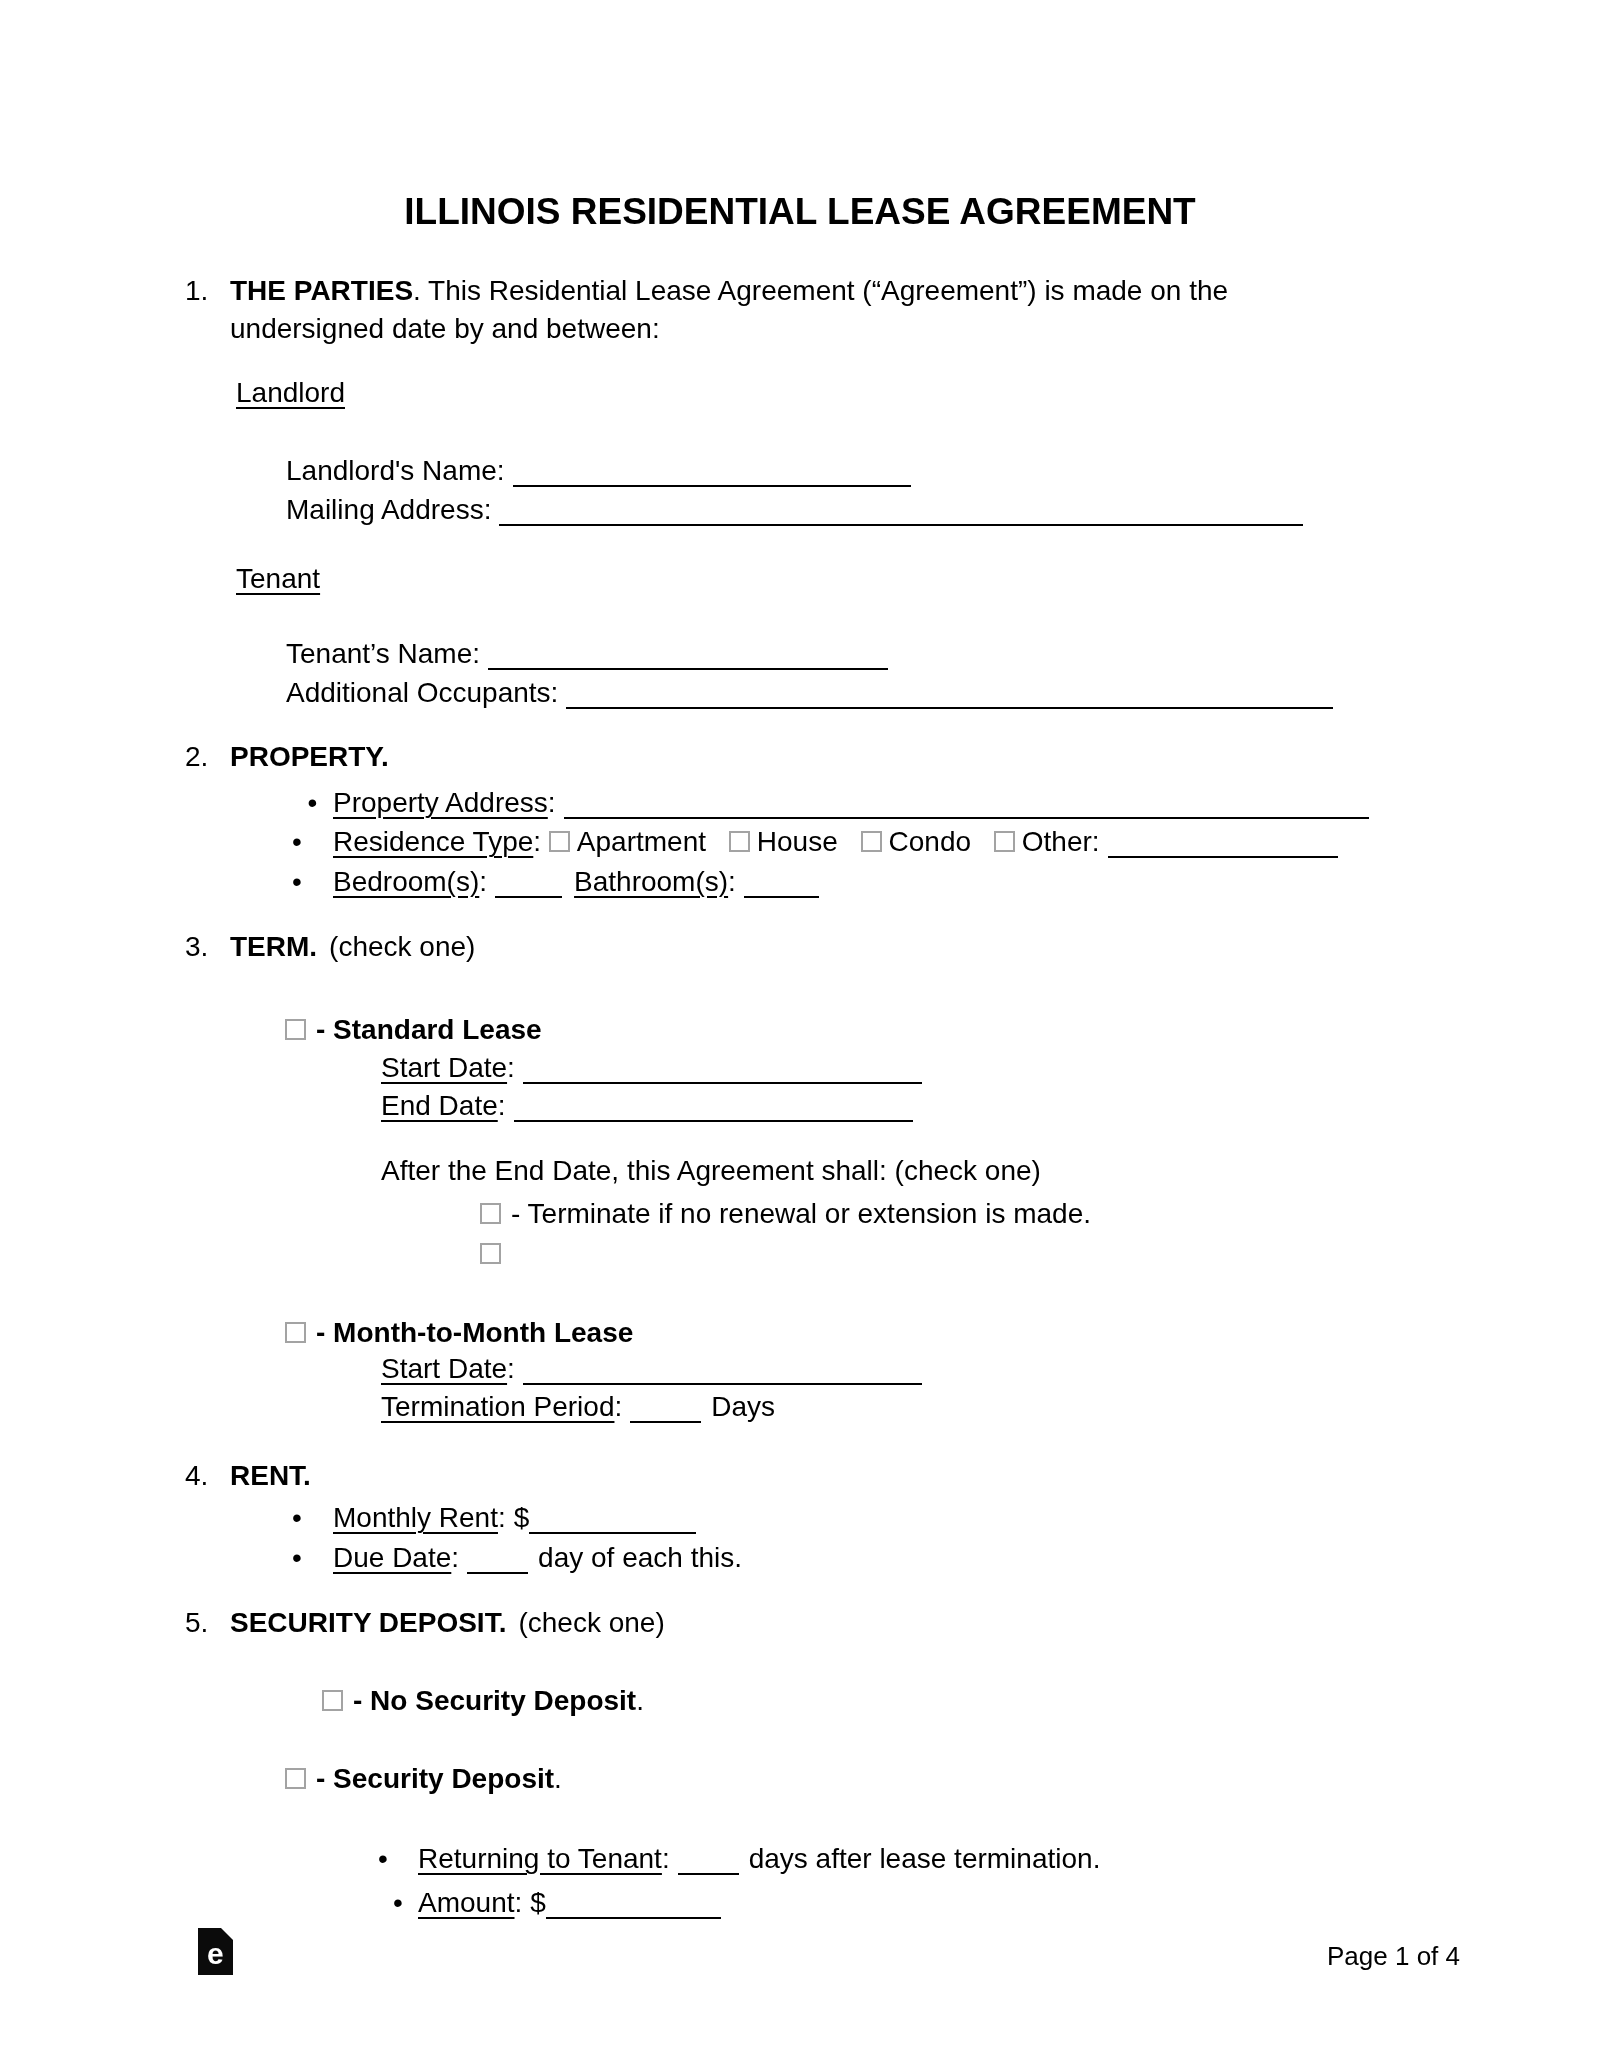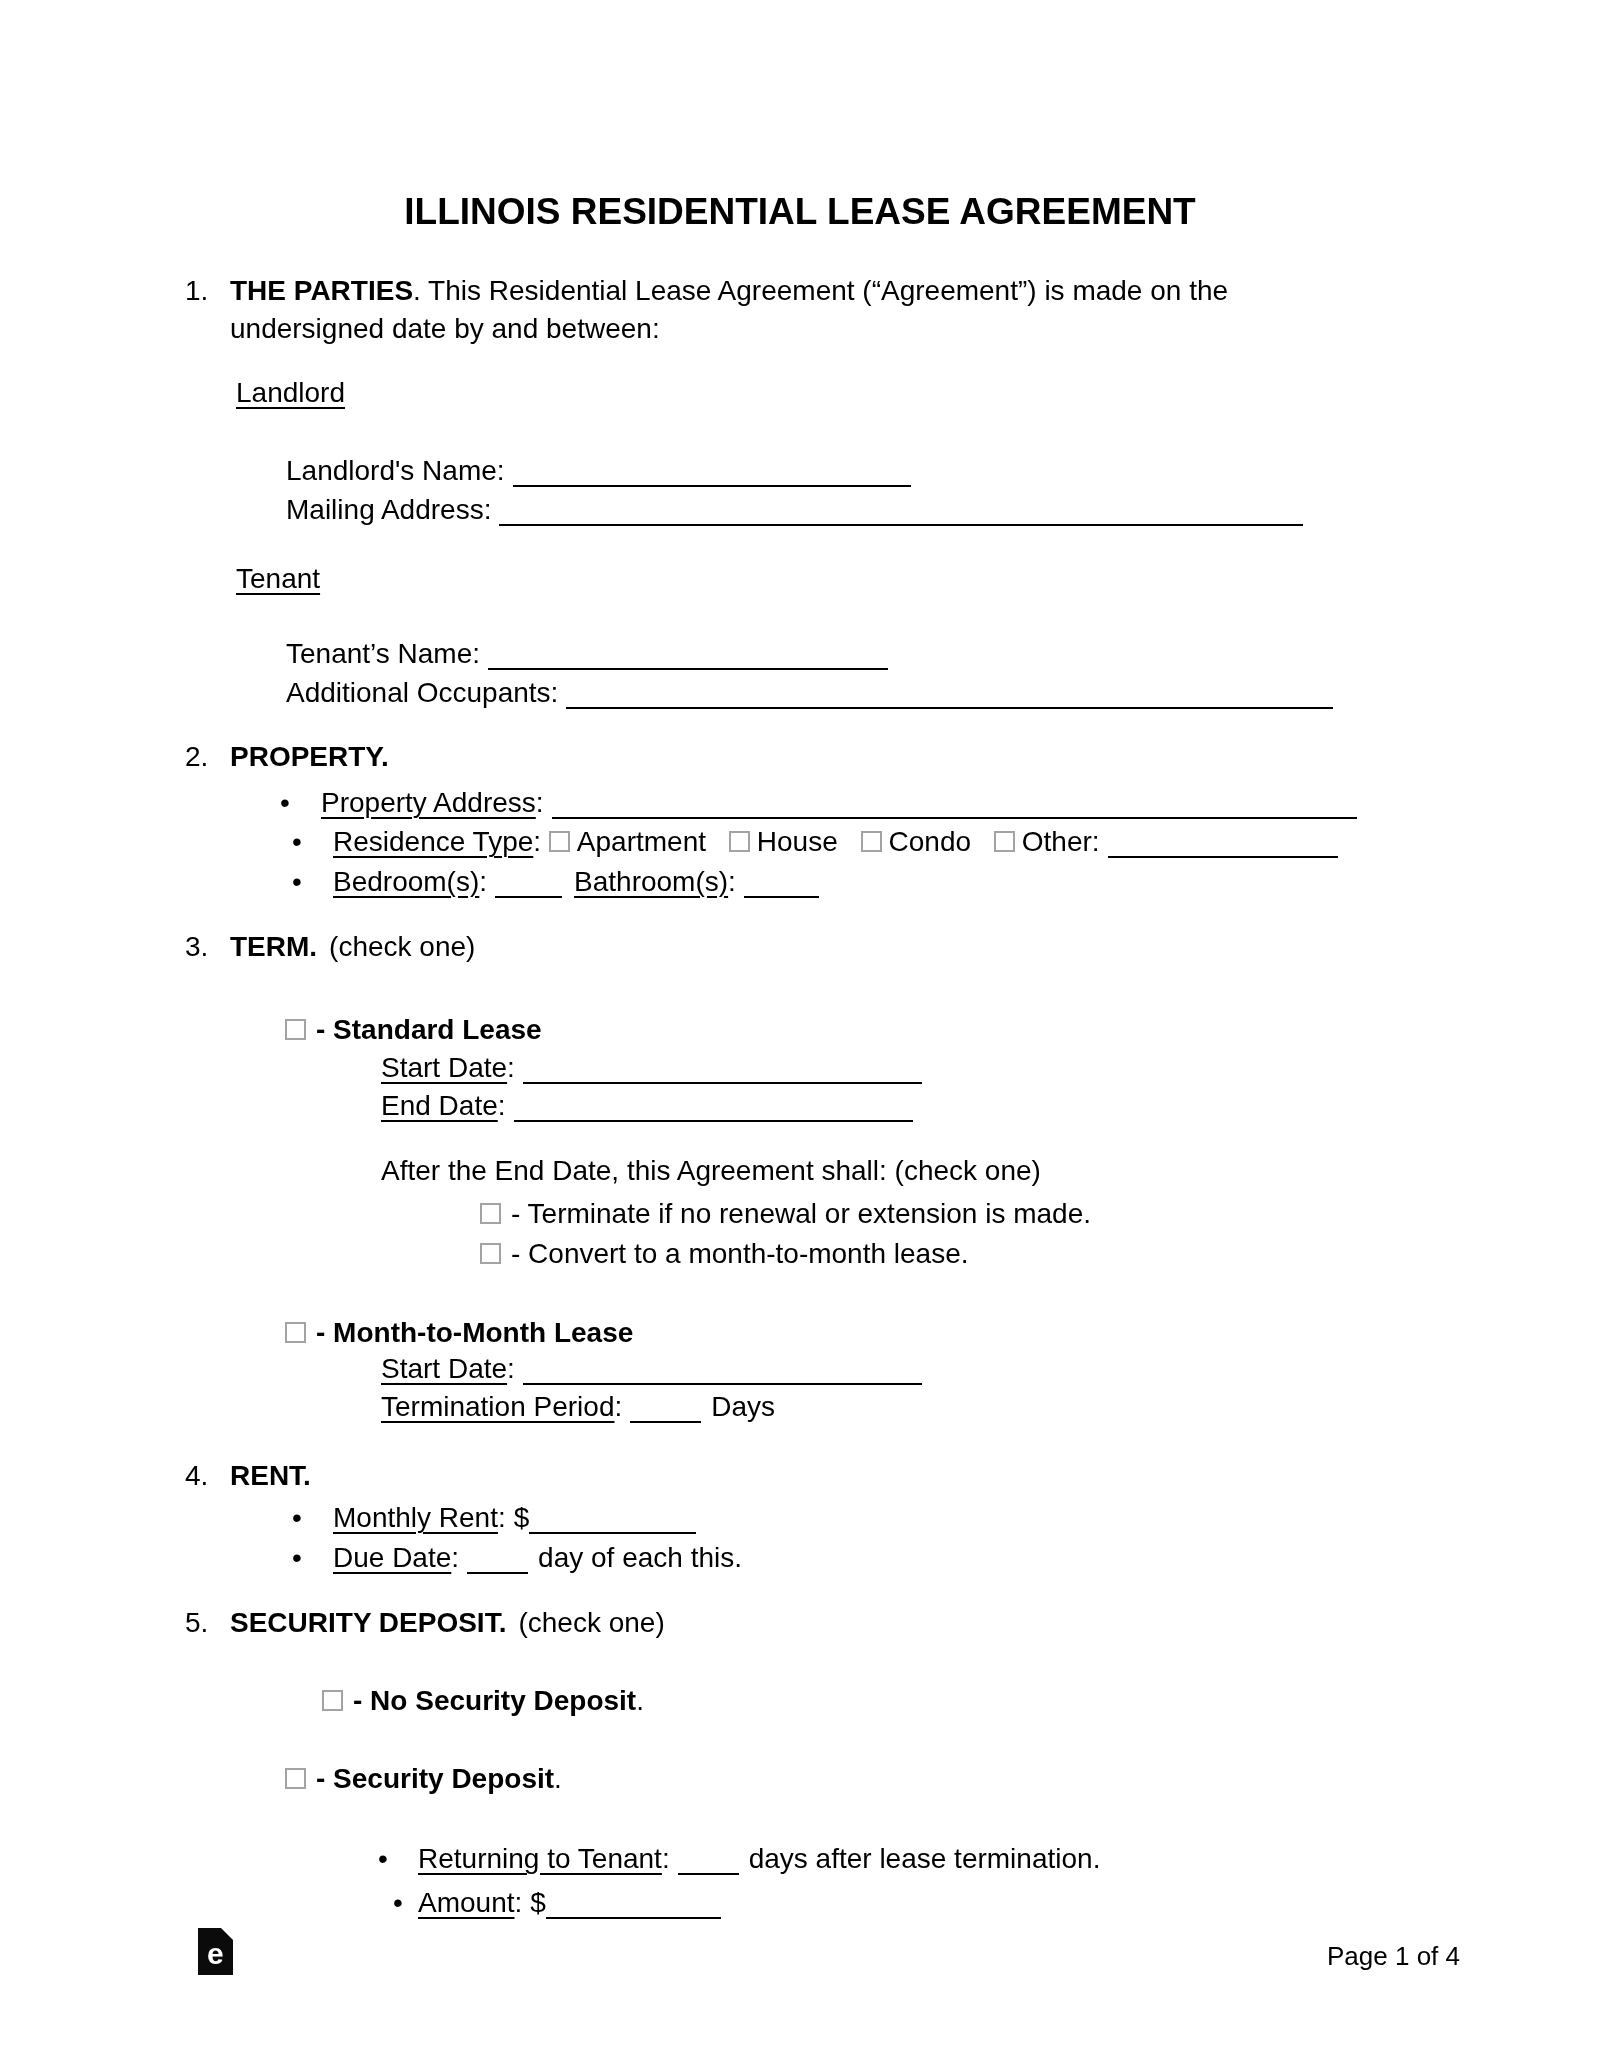--- a/index.html
+++ b/index.html
@@ -90,21 +90,21 @@
   <span>Tenant’s Name</span><span>:</span><span class="blank" style="width:400px;"></span>
 </div>
 <div class="row" style="left:286px; top:676px;">
   <span>Additional Occupants</span><span>:</span><span class="blank" style="width:767px;"></span>
 </div>
 
 <div class="row" style="left:185px; top:740px;">
   <span class="num">2.</span><span class="b">PROPERTY.</span>
 </div>
 
-<div class="row" style="left:280px; top:786px;">
+<div class="row" style="left:292px; top:786px;text-align:center;">
   <span class="bullet">•</span><span class="ul">Property Address</span><span>:</span><span class="blank" style="width:805px;"></span>
 </div>
 
 <div class="row" style="left:292px; top:825px;">
   <span class="bullet">•</span><span class="ul">Residence Type</span><span>:</span>
   <span class="cb small"></span><span class="opt">Apartment</span>
   <span class="cb small"></span><span class="opt">House</span>
   <span class="cb small"></span><span class="opt">Condo</span>
   <span class="cb small"></span><span>Other</span><span>:</span><span class="blank" style="width:230px;"></span>
 </div>
@@ -126,21 +126,21 @@
 <div class="row" style="left:381px; top:1089px;">
   <span class="ul">End Date</span><span>:</span><span class="blank" style="width:399px;"></span>
 </div>
 
 <div class="row" style="left:381px; top:1154px;">After the End Date, this Agreement shall: (check one)</div>
 
 <div class="row" style="left:480px; top:1197px;">
   <span class="cb"></span><span>- Terminate if no renewal or extension is made.</span>
 </div>
 <div class="row" style="left:480px; top:1237px;">
-  <span class="cb"></span><span>- Convert to a month-to-month lease.</span>
+  <span class="cb"></span>
 </div>
 
 <div class="row" style="left:285px; top:1316px;">
   <span class="cb"></span><span class="b">- Month-to-Month Lease</span>
 </div>
 <div class="row" style="left:381px; top:1352px;">
   <span class="ul">Start Date</span><span>:</span><span class="blank" style="width:399px;"></span>
 </div>
 <div class="row" style="left:381px; top:1390px;">
   <span class="ul">Termination Period</span><span>:</span><span class="blank" style="width:71px;"></span><span class="after">Days</span>

